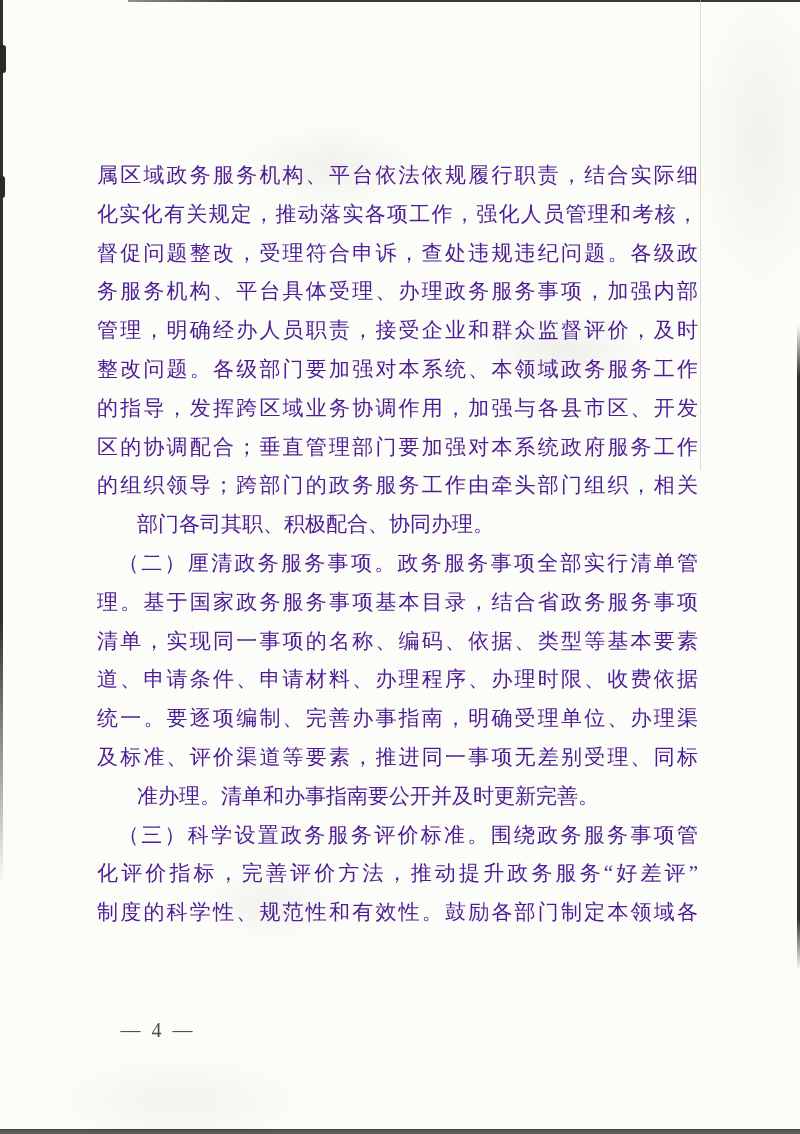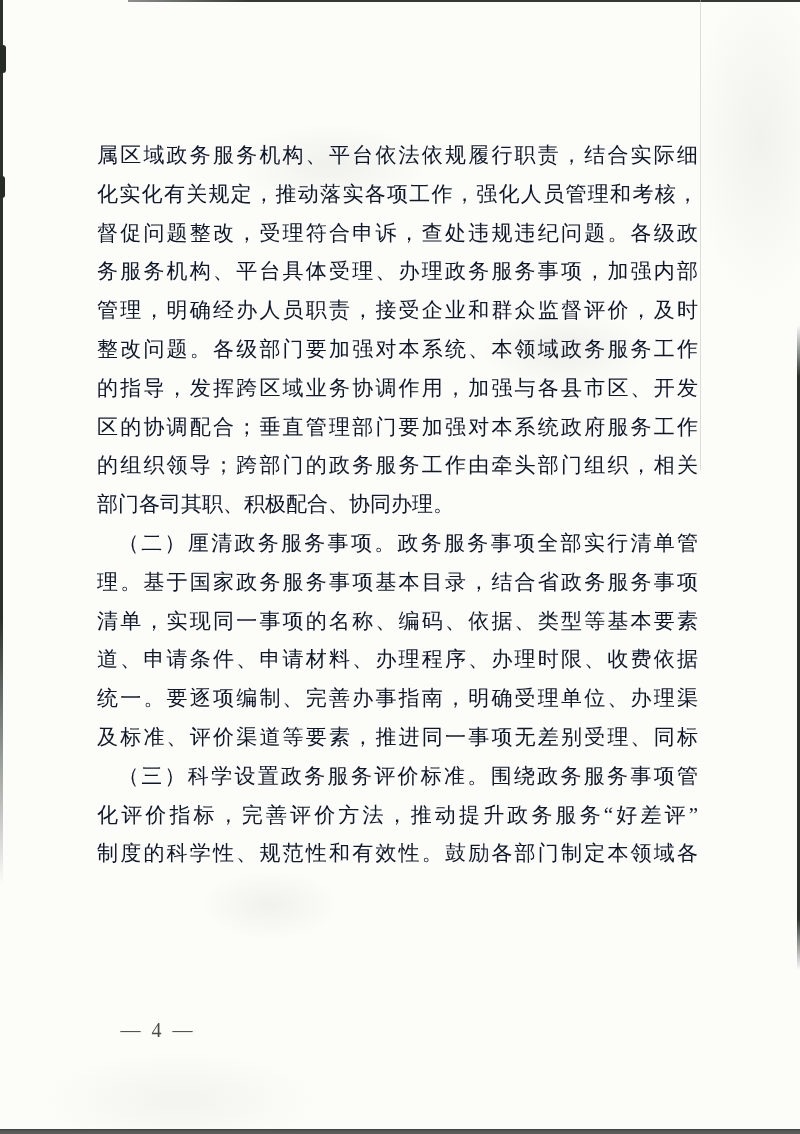--- a/index.html
+++ b/index.html
@@ -39,32 +39,32 @@
   .edge-bottom {
     position:absolute; left:0; bottom:0; width:100%; height:5px;
     background:linear-gradient(to bottom, #3b3e3b 0%, #565956 40%, #5d605d 100%);
   }
   .crease-right {
     position:absolute; left:700px; top:0; width:1px; height:470px;
     background:rgba(195,195,190,0.55);
   }
   
   .text-block {
-    position:absolute; left:97px; top:136px; width:601px;
-    color:#0f172a;
+    position:absolute; left:97px; top:156px; width:601px;
+    color:#4c1d95;
   }
   .line {
     font-size:21px;
     line-height:38.8px;
     height:38.8px;
     text-align:justify;
     text-align-last:justify;
     letter-spacing:0;
   }
-  .line.short { text-align-last:left; }
+  .line.short { text-align-last:left;margin-left:40px; }
   .line.indent { text-indent:21px; }
   .page-number {
     position:absolute; left:108px; top:1016px; width:100px;
     font-size:20px; color:#4a4a46;
     text-align:center; letter-spacing:3px;
     line-height:28px;
   }
 </style>
 </head>
 <body>
@@ -89,18 +89,19 @@
   <div class="line">的指导，发挥跨区域业务协调作用，加强与各县市区、开发</div>
   <div class="line">区的协调配合；垂直管理部门要加强对本系统政府服务工作</div>
   <div class="line">的组织领导；跨部门的政务服务工作由牵头部门组织，相关</div>
   <div class="line short">部门各司其职、积极配合、协同办理。</div>
   <div class="line indent">（二）厘清政务服务事项。政务服务事项全部实行清单管</div>
   <div class="line">理。基于国家政务服务事项基本目录，结合省政务服务事项</div>
   <div class="line">清单，实现同一事项的名称、编码、依据、类型等基本要素</div>
   <div class="line">道、申请条件、申请材料、办理程序、办理时限、收费依据</div>
   <div class="line">统一。要逐项编制、完善办事指南，明确受理单位、办理渠</div>
   <div class="line">及标准、评价渠道等要素，推进同一事项无差别受理、同标</div>
+  <div class="line short">准办理。清单和办事指南要公开并及时更新完善。</div>
   <div class="line indent">（三）科学设置政务服务评价标准。围绕政务服务事项管</div>
   <div class="line">化评价指标，完善评价方法，推动提升政务服务“好差评”</div>
   <div class="line">制度的科学性、规范性和有效性。鼓励各部门制定本领域各</div>
 </div>
 
 <div class="page-number">— 4 —</div>
 
 </body></html>

